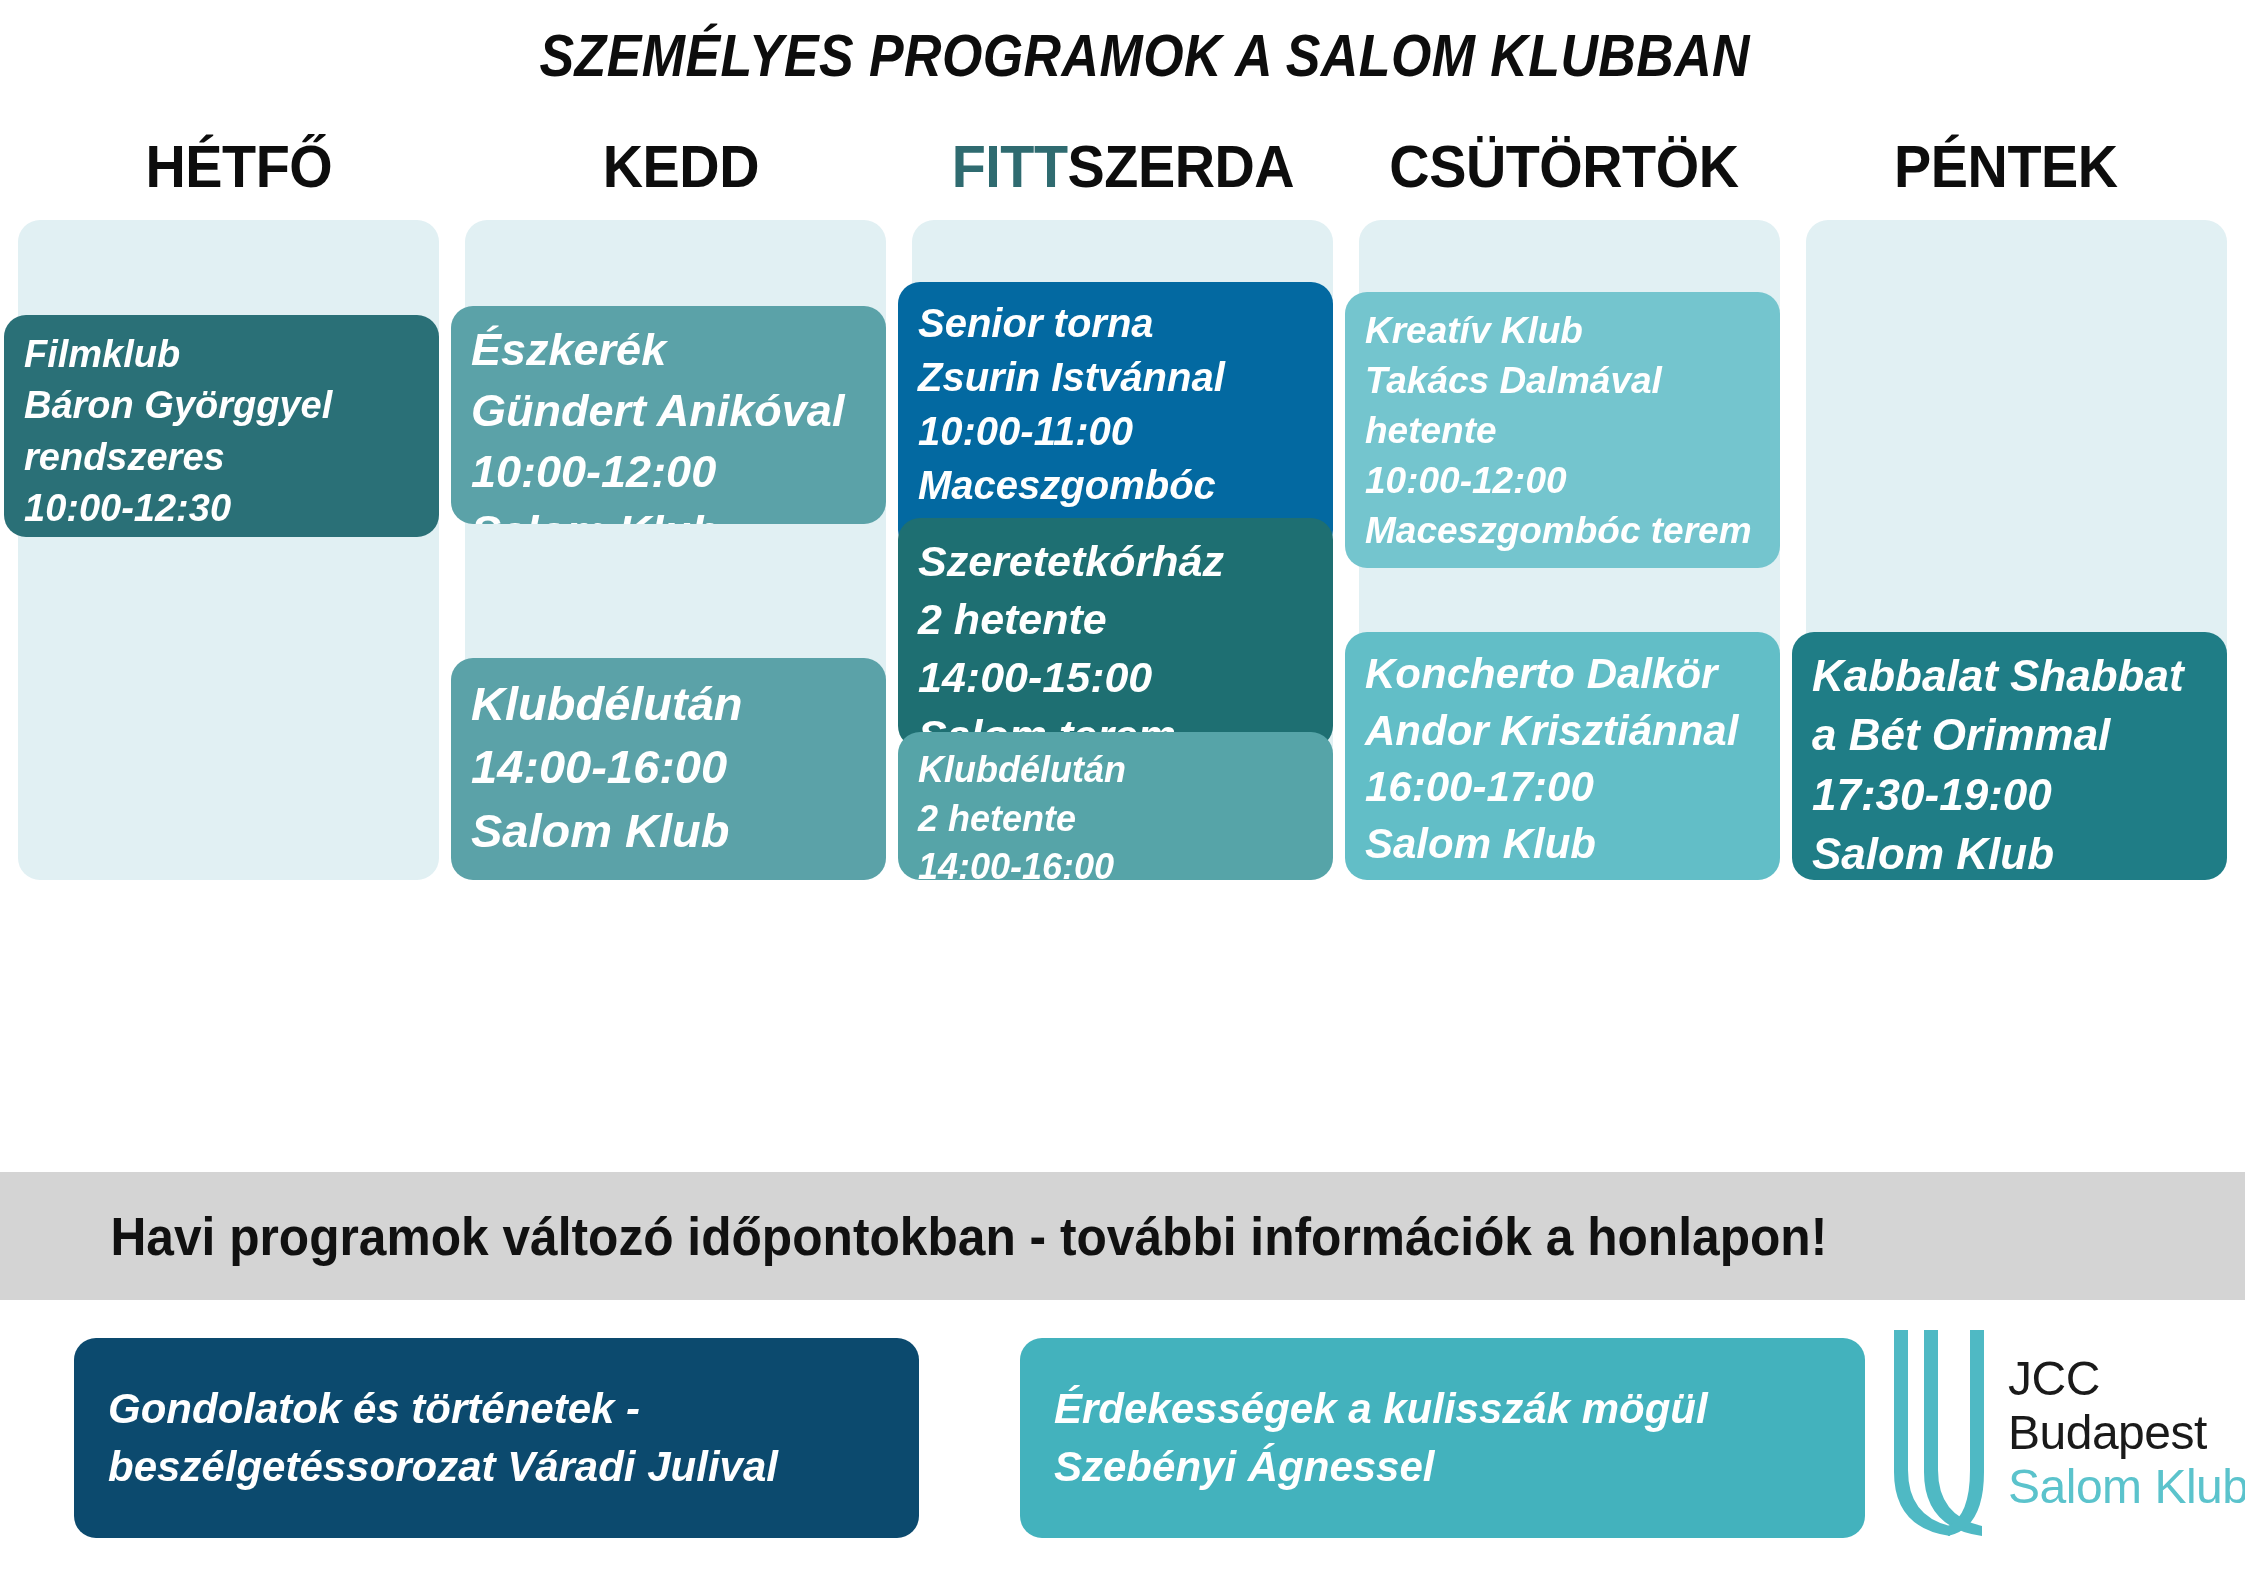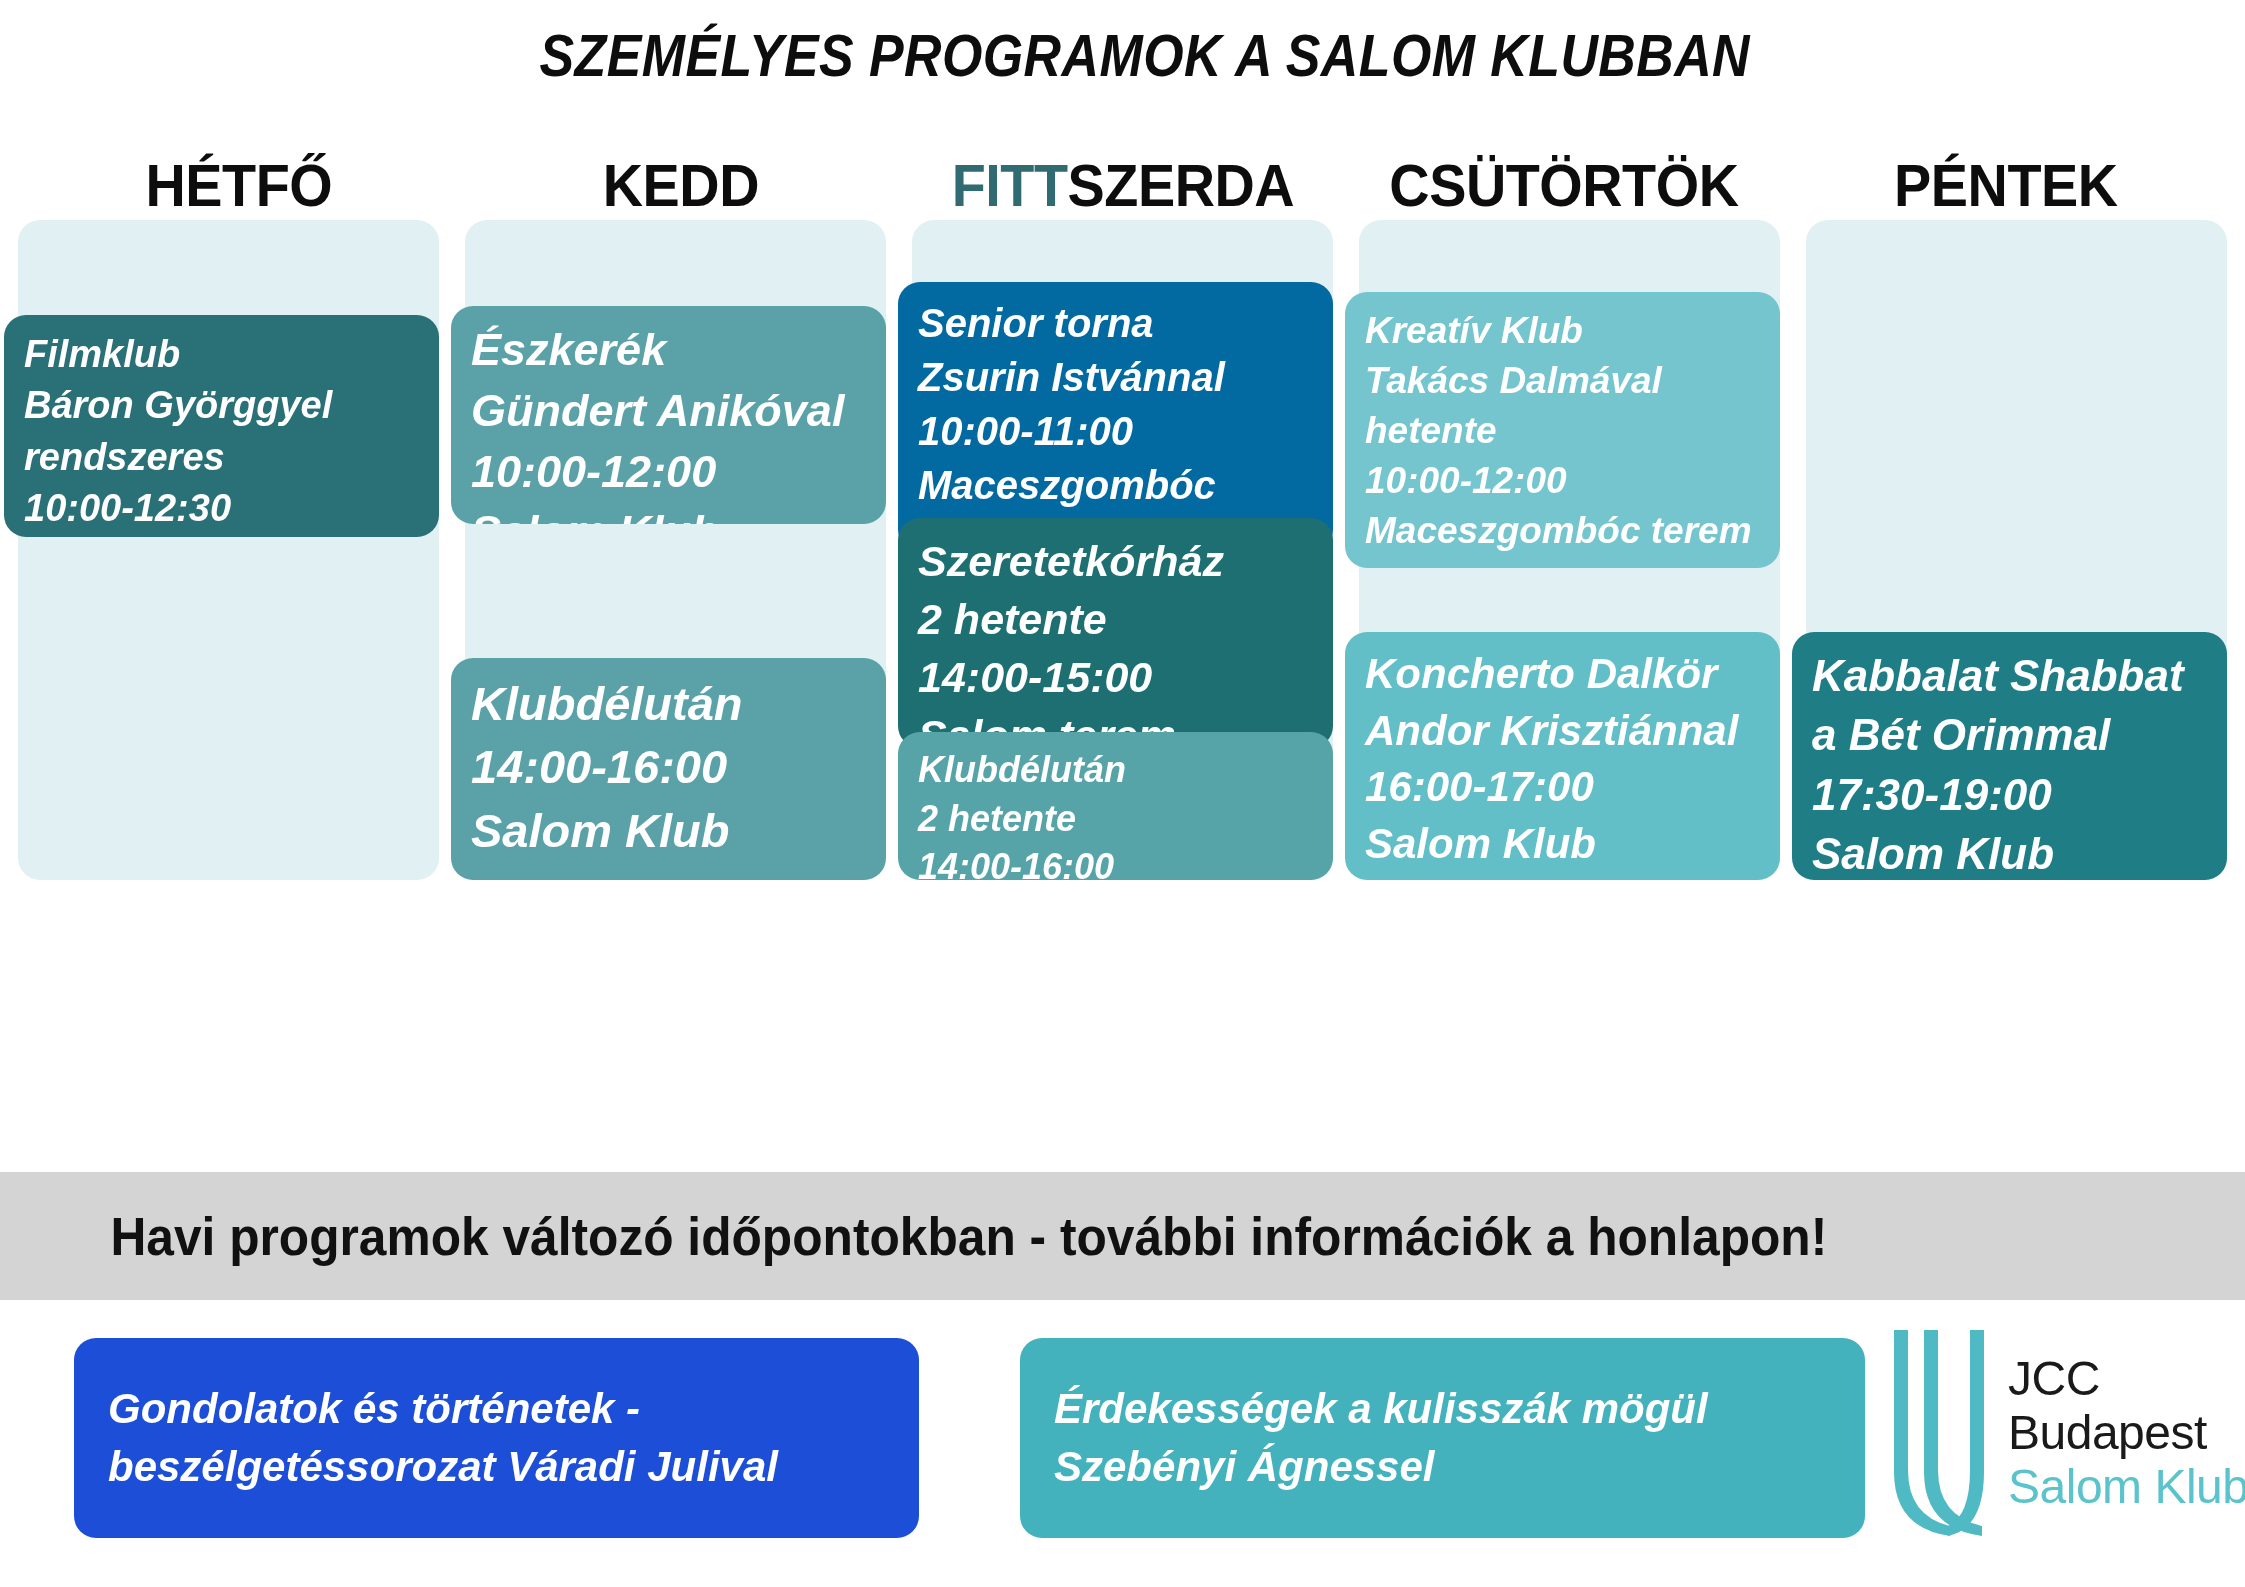--- a/index.html
+++ b/index.html
@@ -32,21 +32,21 @@
     color: #0d0d0d;
     transform: scaleX(0.88);
     transform-origin: center;
     white-space: nowrap;
   }
 
   
   .days-row {
     display: flex;
     height: 108px;
-    align-items: flex-end;
+    align-items: center;
     padding: 0 18px;
     box-sizing: border-box;
   }
   .day-head {
     flex: 1 1 0;
     text-align: center;
     font-size: 60px;
     font-weight: bold;
     color: #0d0d0d;
     letter-spacing: -0.5px;
@@ -256,21 +256,21 @@
         <span class="line">17:30-19:00</span>
         <span class="line">Salom Klub</span>
       </div>
     </div>
 </div>
 
 <div class="banner">
   <div class="banner-text">Havi programok változó időpontokban - további információk a honlapon!</div>
 </div>
 
-<div class="foot-pill pill-a" style="background: #1d4ed8;">
+<div class="foot-pill pill-a" style="background: #0c4a6e;">
     <span class="line">Gondolatok és történetek -</span>
     <span class="line">beszélgetéssorozat Váradi Julival</span>
   </div>
 <div class="foot-pill pill-b" style="background: rgb(67, 178, 189);">
     <span class="line">Érdekességek a kulisszák mögül</span>
     <span class="line">Szebényi Ágnessel</span>
   </div>
 
 <div class="logo">
   <span class="logo-mark">

